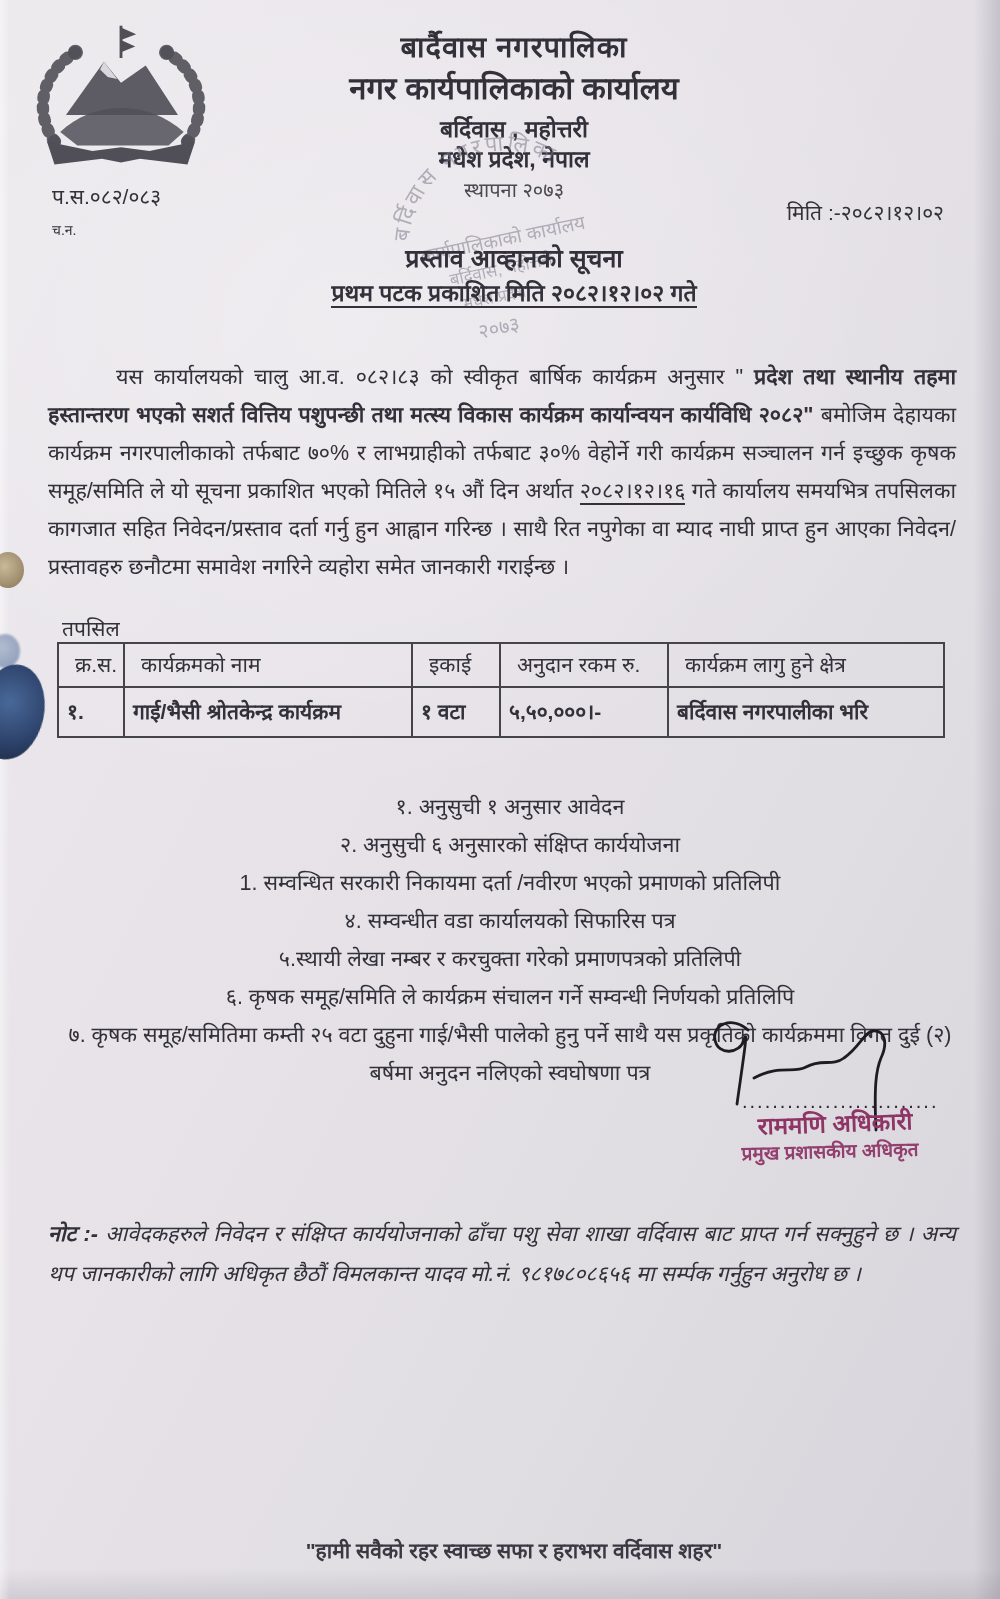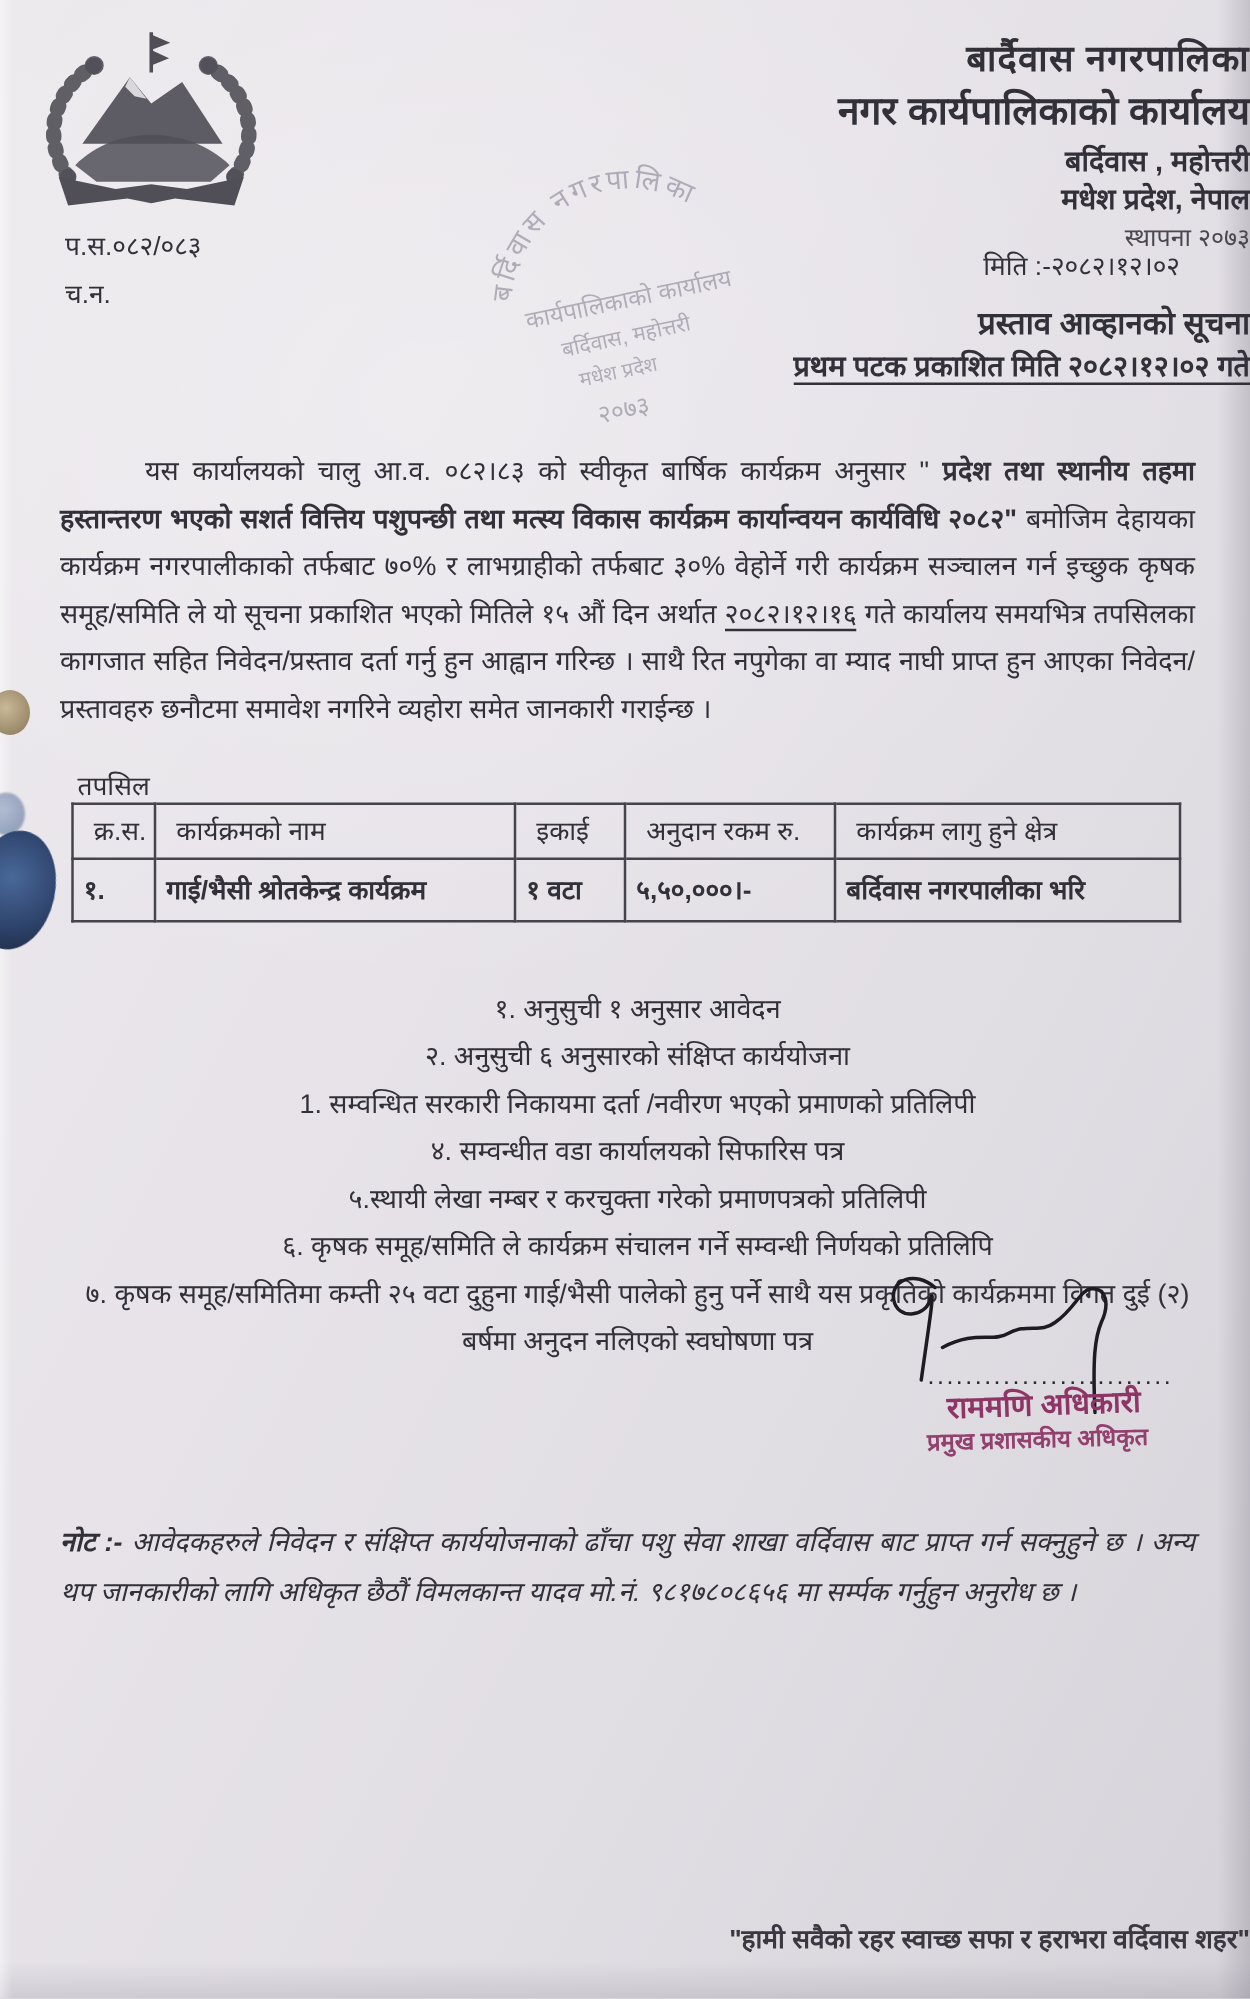--- a/index.html
+++ b/index.html
@@ -19,30 +19,30 @@
   }
   
   .edge-right{position:absolute;right:0;top:0;width:26px;height:100%;
     background:linear-gradient(to left,rgba(120,115,128,.28),rgba(120,115,128,0));}
   .edge-bottom{position:absolute;left:0;bottom:0;width:100%;height:30px;
     background:linear-gradient(to top,rgba(120,115,128,.20),rgba(120,115,128,0));}
   .edge-left{position:absolute;left:0;top:0;width:10px;height:100%;
     background:linear-gradient(to right,rgba(255,255,255,.45),rgba(255,255,255,0));}
 
   .abs{position:absolute;}
-  .center{left:0;right:0;text-align:right;margin-left:28px;}
+  .center{left:0;right:0;text-align:center;margin-left:28px;}
 
   .hdr1{top:26px;font-size:29px;font-weight:bold;letter-spacing:1px;}
   .hdr2{top:66px;font-size:31px;font-weight:bold;}
   .hdr3{top:112px;font-size:23px;font-weight:bold;}
   .hdr4{top:142px;font-size:23px;font-weight:bold;}
   .hdr5{top:176px;font-size:20px;color:#4a4952;}
 
   .refno{left:52px;top:182px;font-size:21px;}
-  .chn{left:52px;top:220px;font-size:21px;}
+  .chn{left:52px;top:220px;font-size:14px;}
   .dateline{right:56px;top:198px;font-size:21px;text-align:right;}
 
   .title-main{top:240px;font-size:25px;font-weight:bold;}
   .title-sub{top:276px;font-size:23px;font-weight:bold;}
   .title-sub span{border-bottom:2px solid #32313a;padding-bottom:0;}
 
   .bodytext{
     left:48px;top:336px;width:908px;
     font-size:21.5px;line-height:38px;
     text-align:justify;text-indent:68px;

